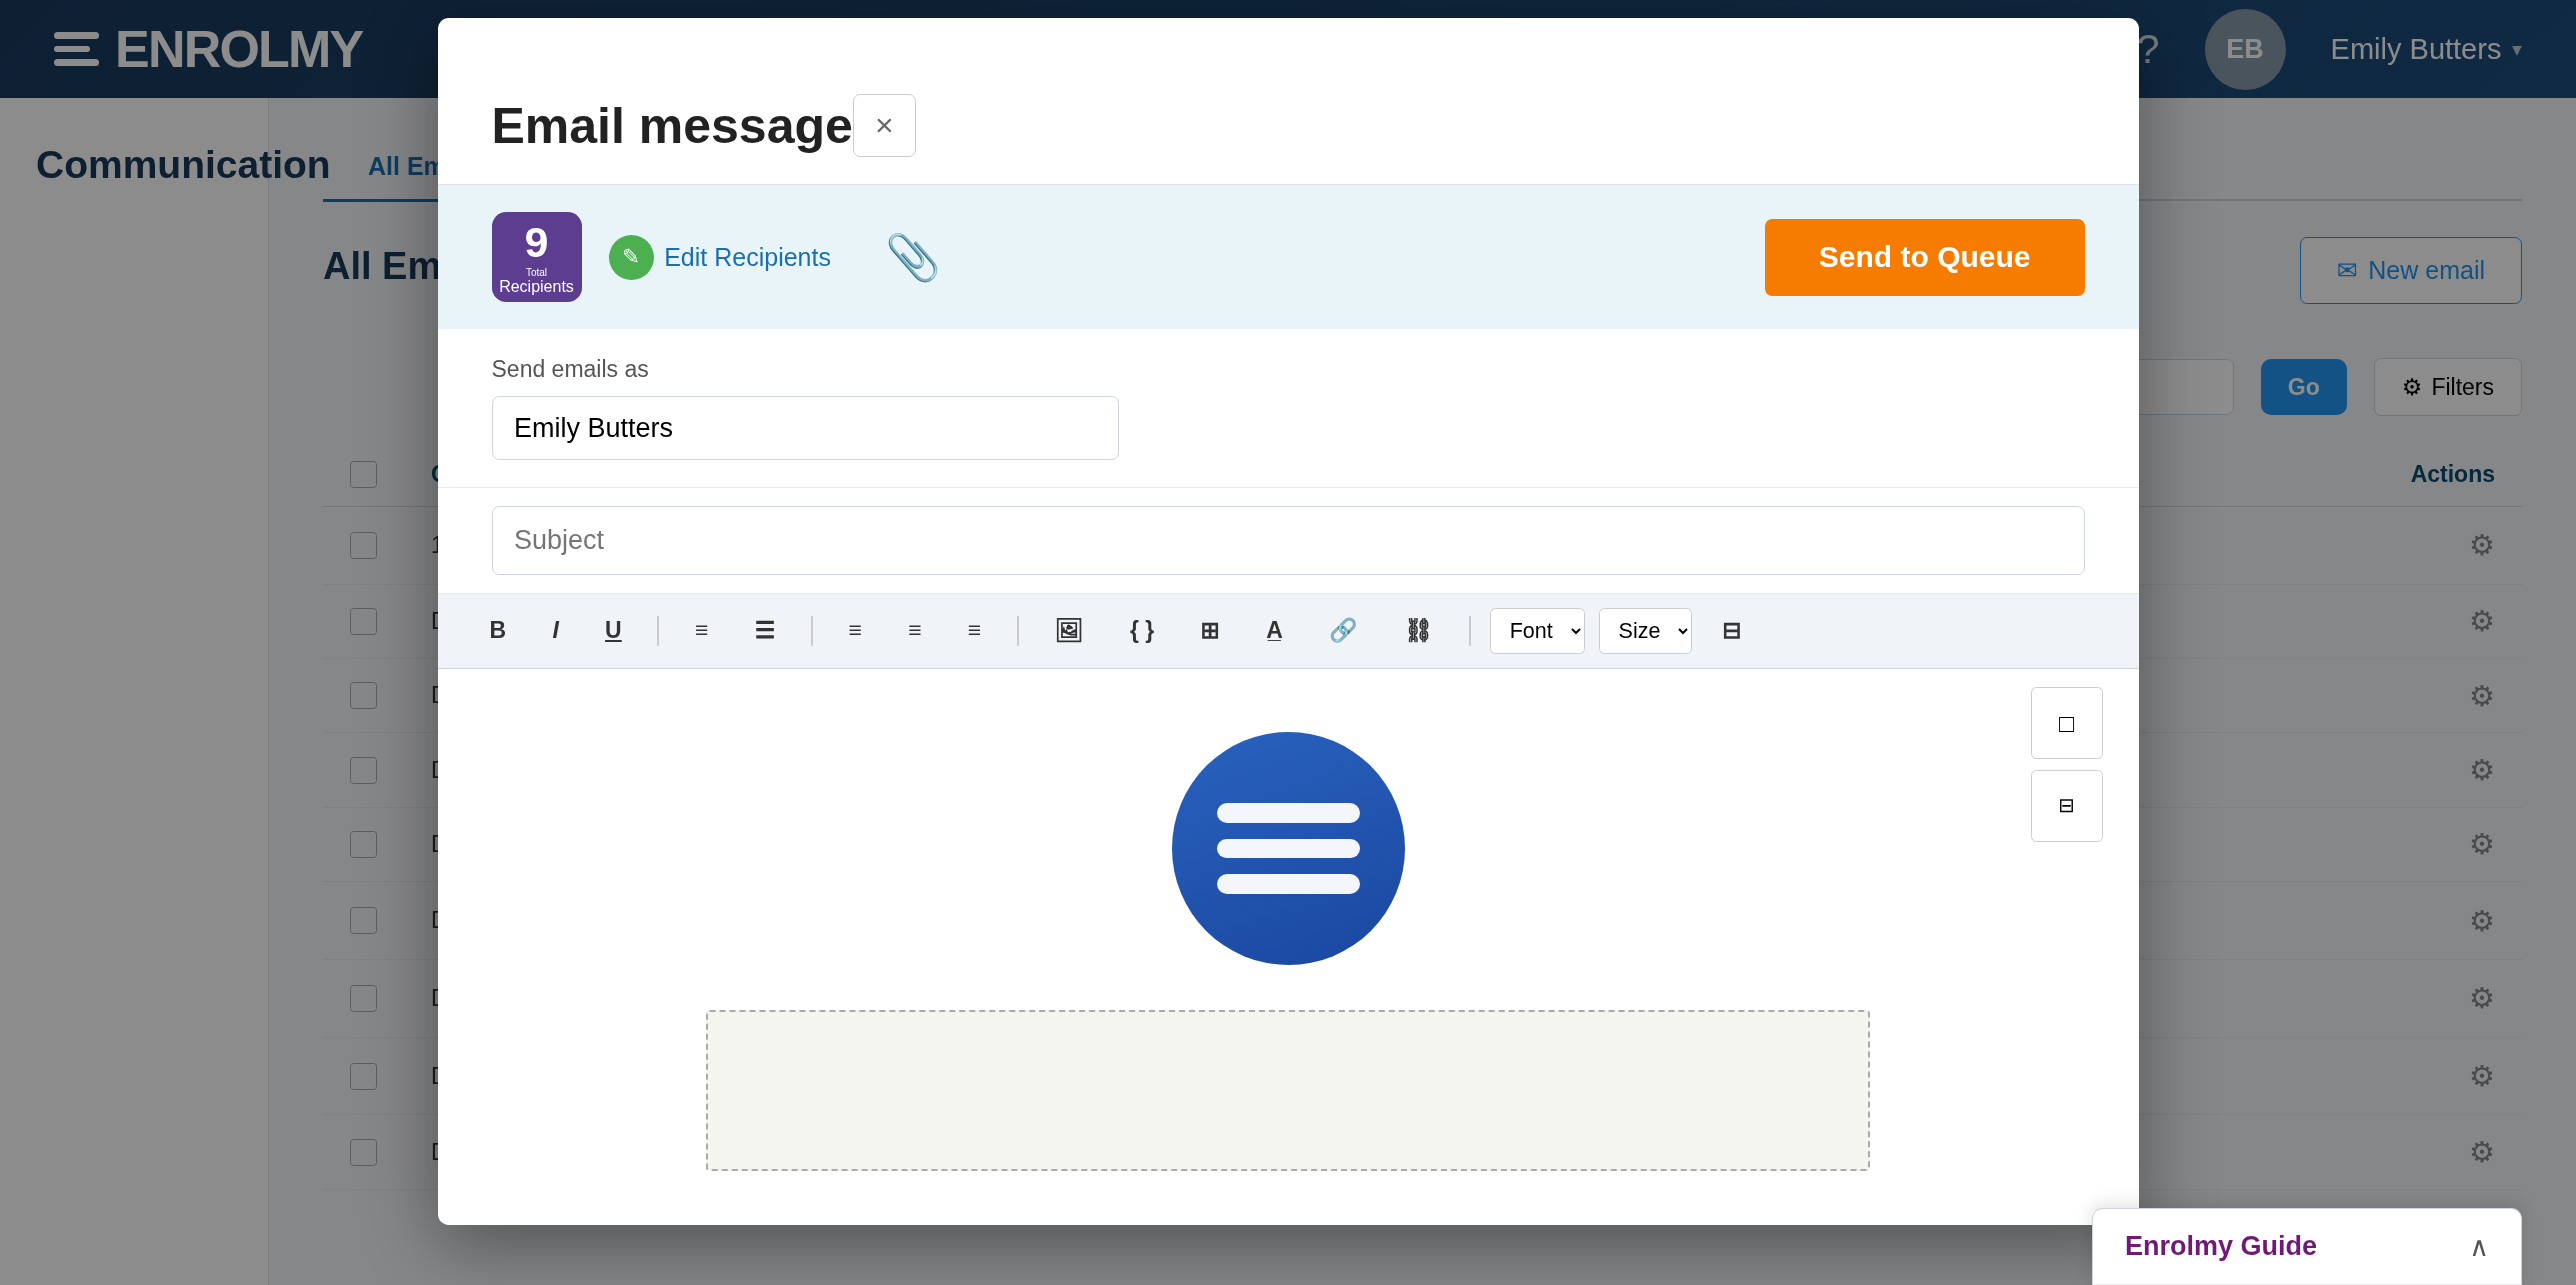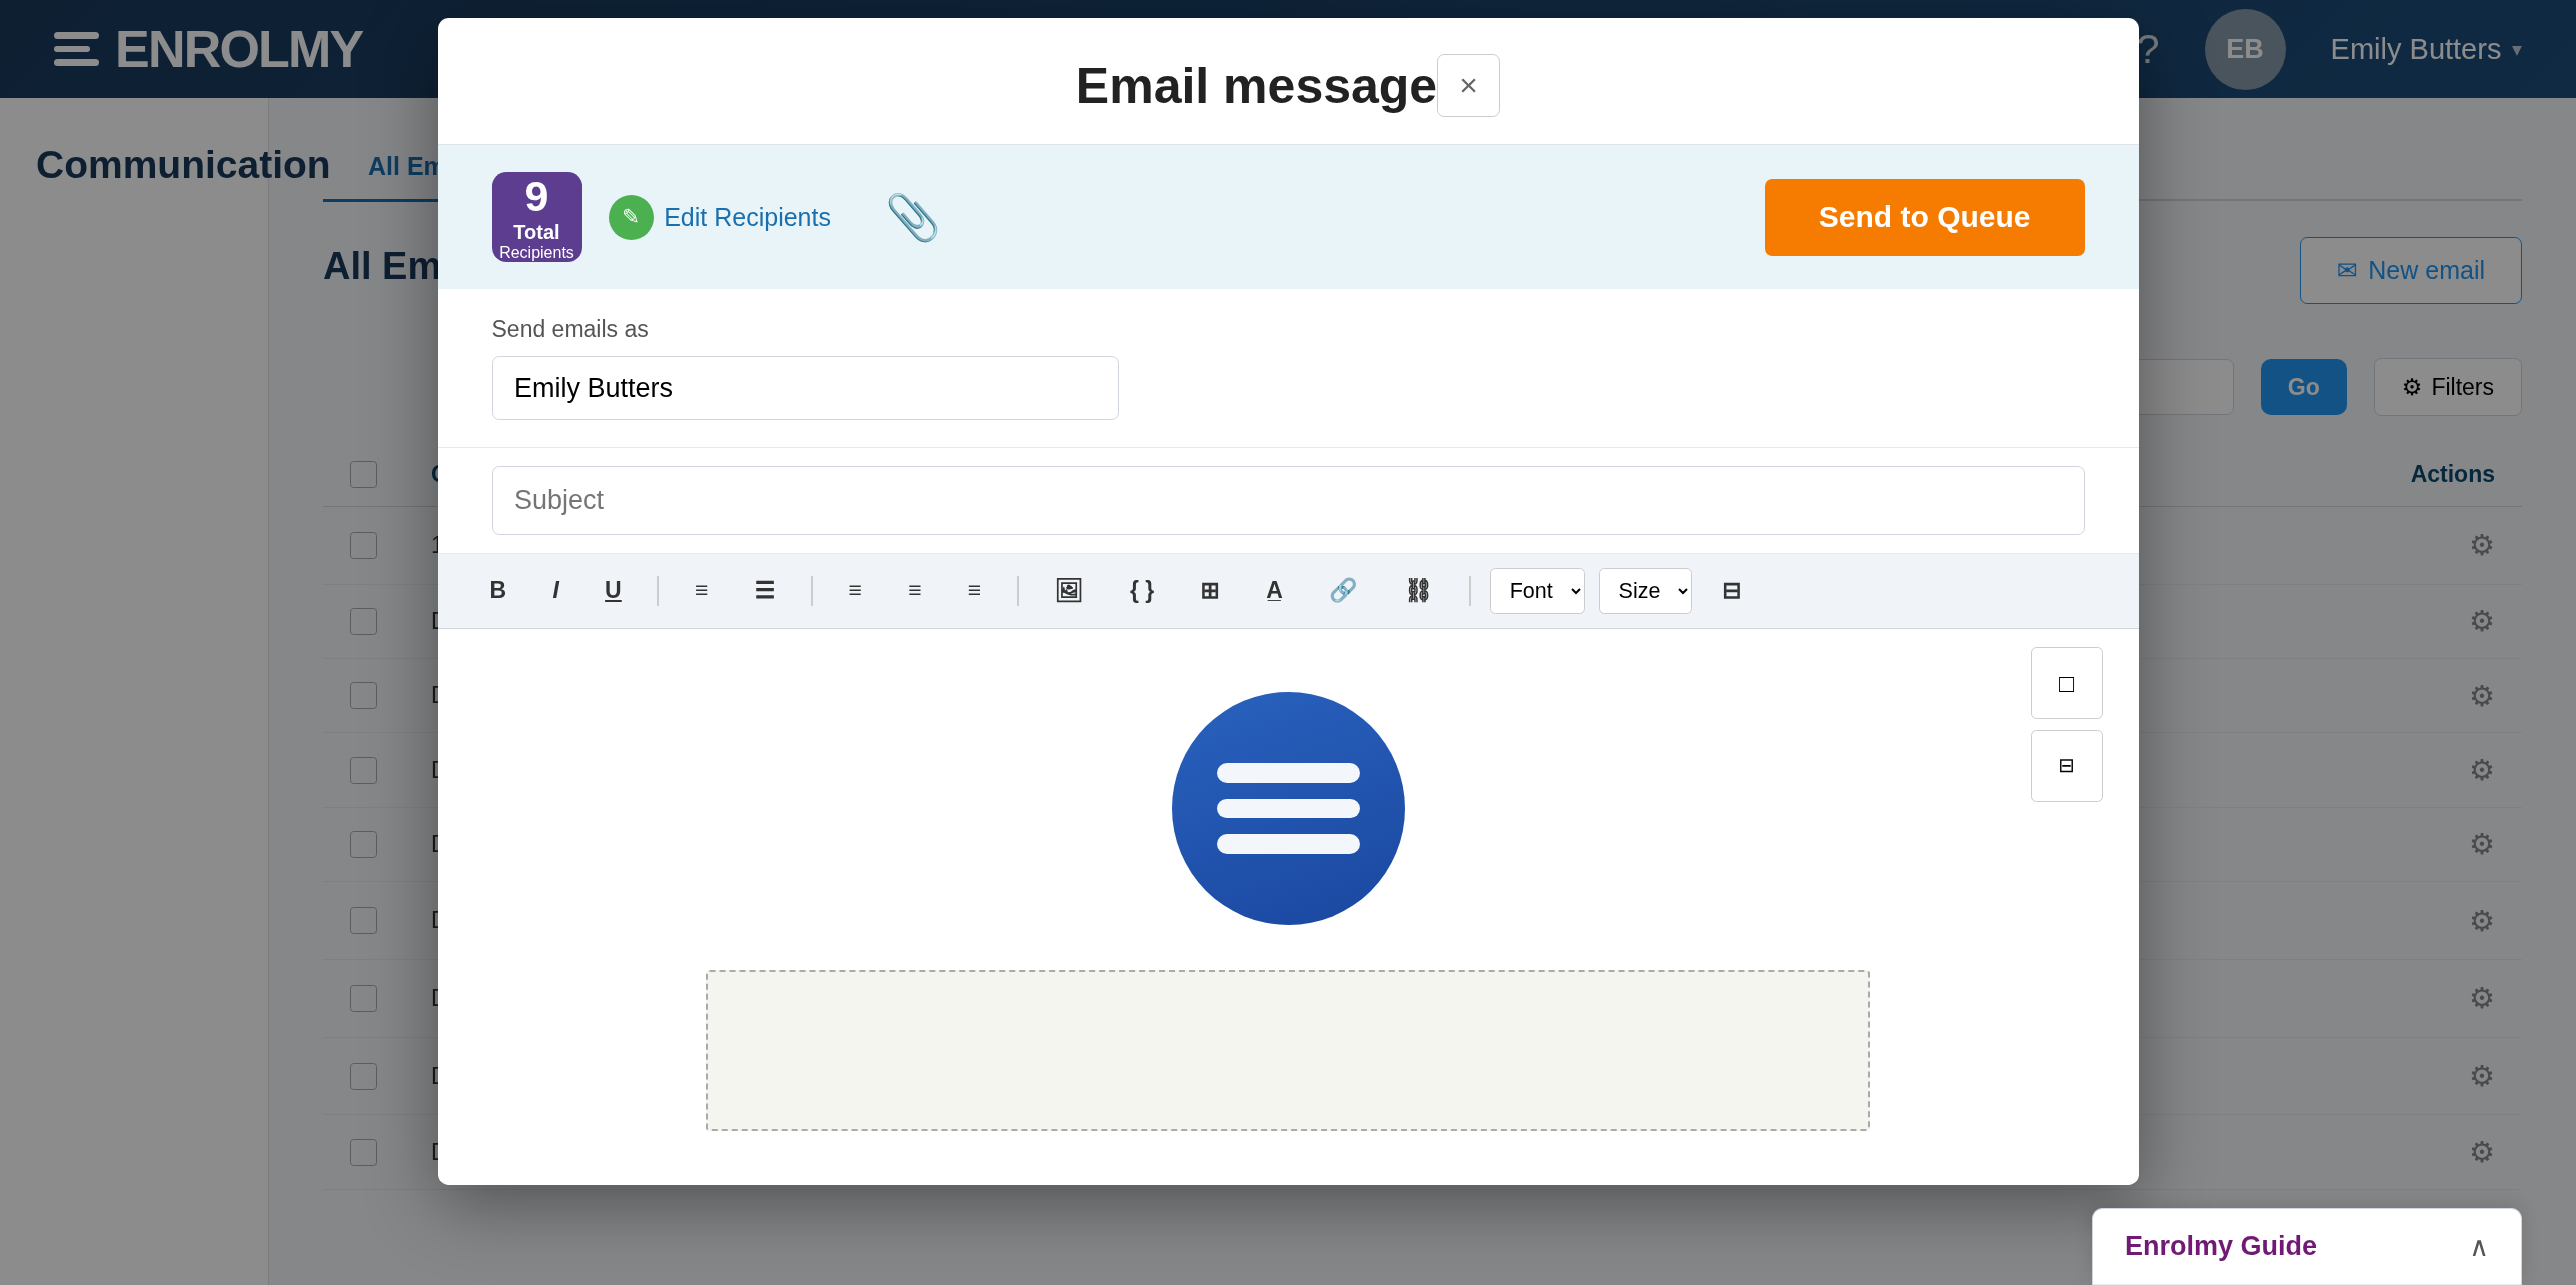--- a/index.html
+++ b/index.html
@@ -109,22 +109,23 @@
     }
 
     
     .modal {
       background: white; border-radius: 10.7px; width: 1701px; max-height: 1235px;
       box-shadow: 0 18px 72px rgba(0,0,0,0.4); display: flex; flex-direction: column; overflow: hidden;
     }
 
     
     .modal-header {
-      padding: 36px 77px 27px; display: flex; align-items: center; justify-content: center;
+      padding: 36px 54px 27px; display: flex; align-items: center; justify-content: flex-start;
       border-bottom: 0.9px solid #e0e4ea;
+      margin-top: 40px;
     }
     .modal-title { font-size: 50px; font-weight: 700; color: #222; }
     .modal-close {
       width: 63px; height: 63px; border: 1.8px solid #ccc; border-radius: 7.2px; background: white;
       font-size: 32px; cursor: pointer; display: flex; align-items: center; justify-content: center; color: #666;
     }
 
     
     .recipients-bar {
       background: #e8f4f8; padding: 27px 54px; display: flex; align-items: center; justify-content: space-between;
@@ -391,21 +392,21 @@
 
       <div class="modal-header">
         <h1 class="modal-title">Email message</h1>
         <button class="modal-close">×</button>
       </div>
 
       <div class="recipients-bar">
         <div class="recipients-left">
           <div class="recipients-badge">
             <span>9</span>
-            <span style="font-size:20px; font-weight:700;">Total</span>
+            <span style="font-size:10px; font-weight:400;">Total</span>
             <span style="font-size:16px; font-weight:400;">Recipients</span>
           </div>
           <div class="edit-recipients">
             <div class="edit-icon-circle">✎</div>
             <span>Edit Recipients</span>
           </div>
           <span class="attach-icon">📎</span>
         </div>
         <button class="send-queue-btn">Send to Queue</button>
       </div>

